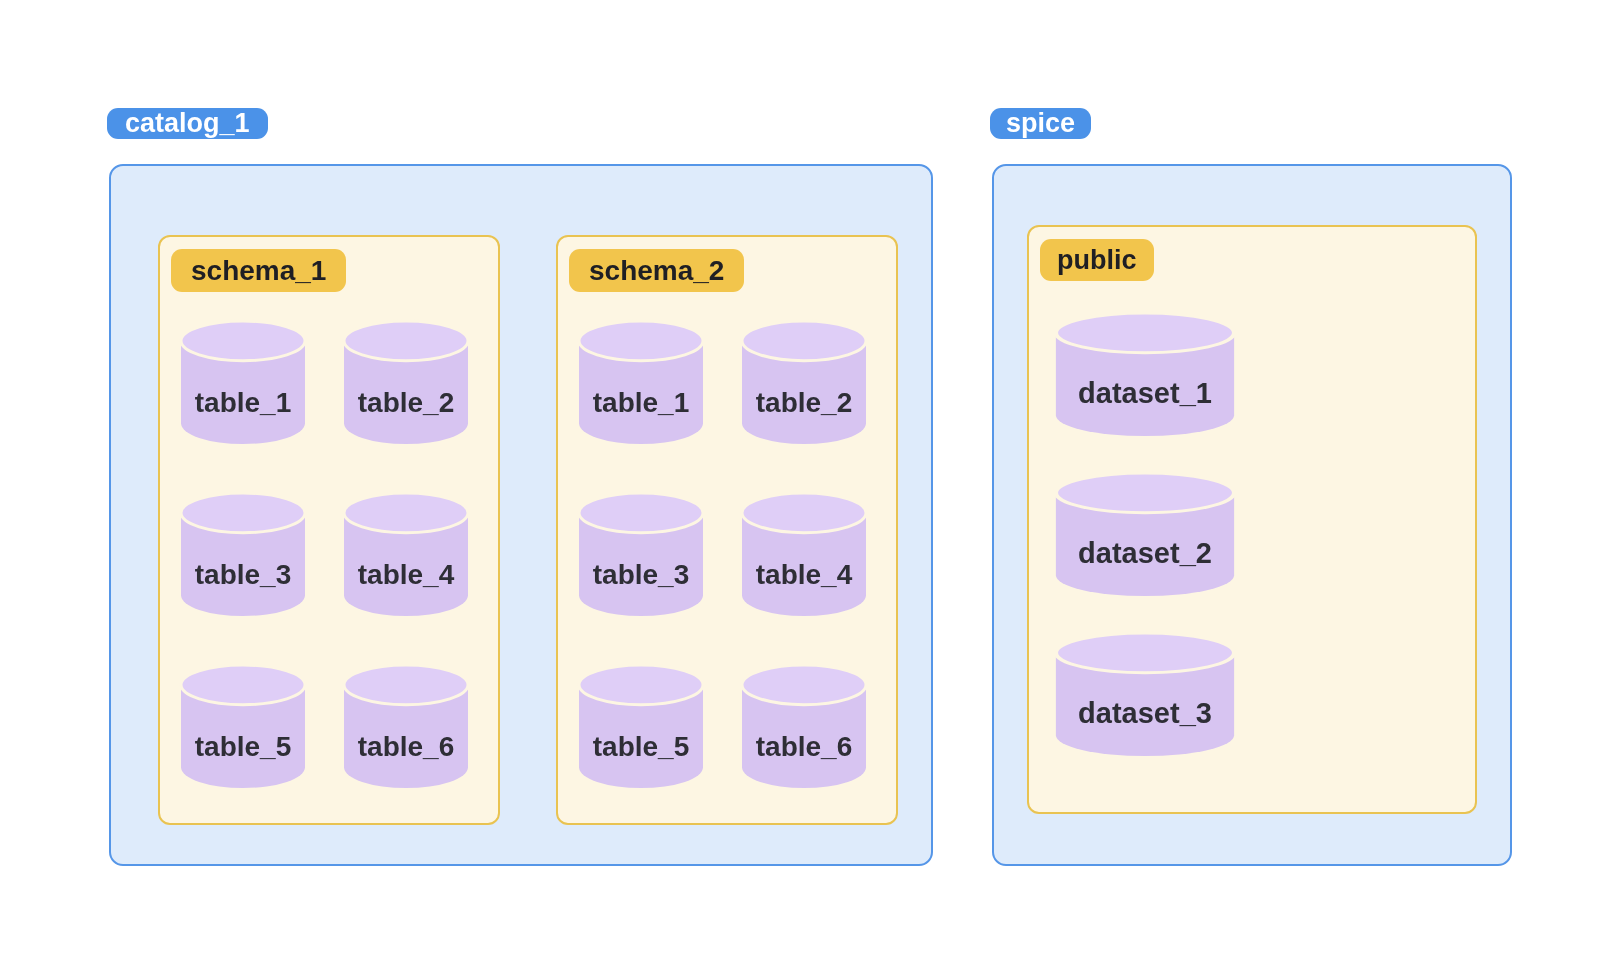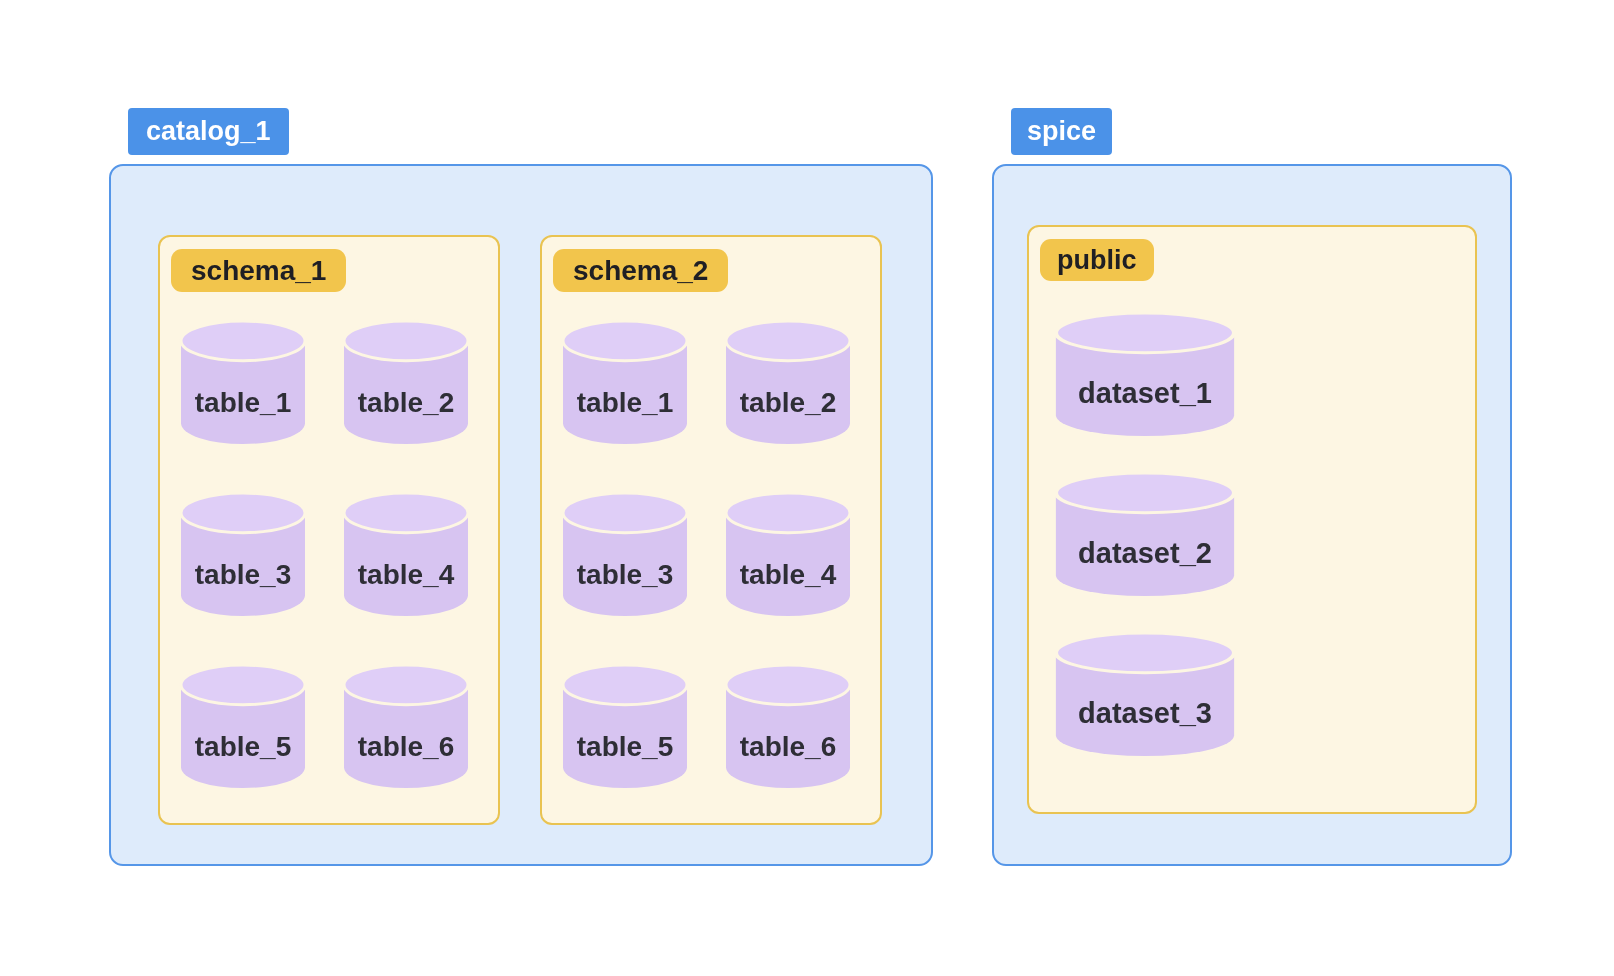--- a/index.html
+++ b/index.html
@@ -19,35 +19,34 @@
   .canvas{
     position:relative;
     width:1614px;height:976px;
     background:#ffffff;
     font-family:"Liberation Sans","DejaVu Sans",sans-serif;
     overflow:hidden;
   }
   .badge{
     position:absolute;
     display:inline-flex;align-items:center;justify-content:center;
-    height:47px;padding:0 18px;
-    border-radius:4px;
+    height:31px;padding:0 18px;
+    border-radius:11px;
     font-size:27px;font-weight:700;
     white-space:nowrap;
-    margin-left:21px;
   }
   .badge.blue{background:var(--blue);color:#ffffff;}
   .catalog-box{
     position:absolute;
     background:var(--blue-bg);
     border:2px solid var(--blue-border);
     border-radius:14px;
     display:flex;
   }
-  .catalog-box.left{left:109px;top:164px;width:824px;height:702px;padding:69px 0 0 47px;gap:40px;}
+  .catalog-box.left{left:109px;top:164px;width:824px;height:702px;padding:69px 0 0 47px;gap:56px;}
   .catalog-box.right{left:992px;top:164px;width:520px;height:702px;padding:59px 0 8px 33px;}
   .schema-box{
     position:relative;
     background:var(--cream);
     border:2px solid var(--cream-border);
     border-radius:12px;
   }
   .schema-box.small{width:342px;height:590px;padding:12px 0 0 11px;}
   .schema-box.wide{width:450px;height:589px;padding:12px 0 0 11px;}
   .schema-badge{

